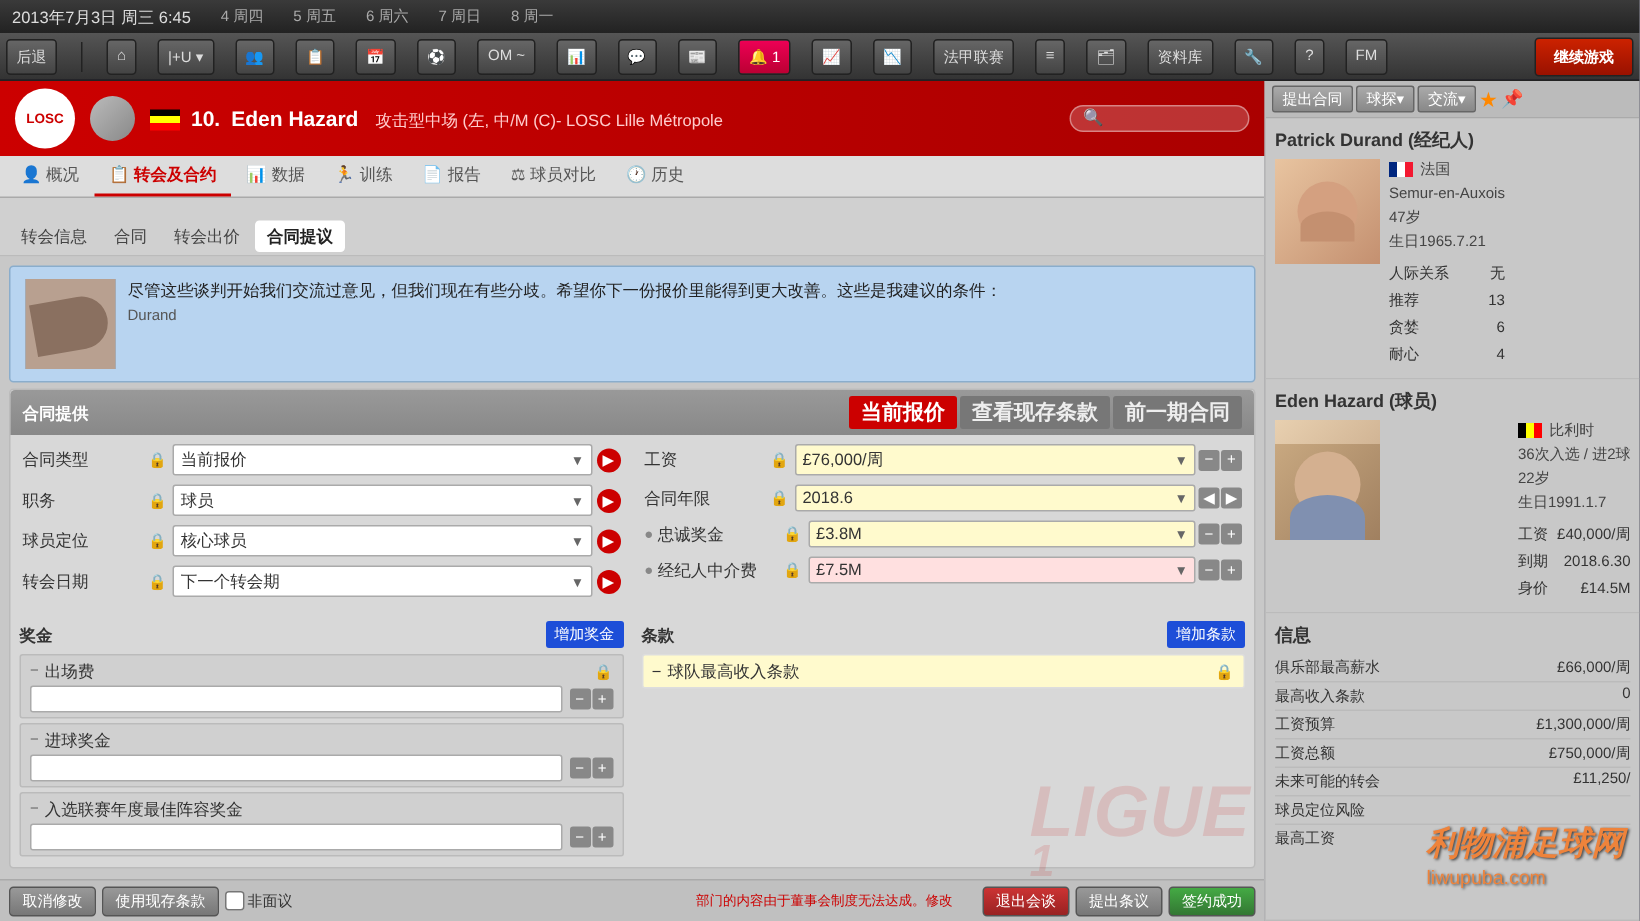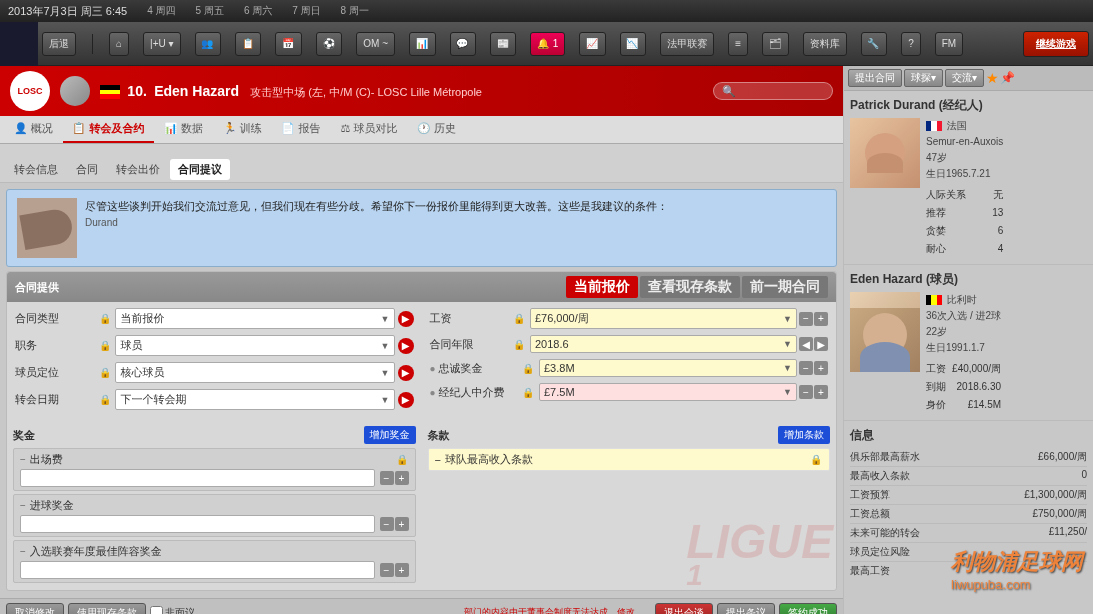--- a/index.html
+++ b/index.html
@@ -5,26 +5,26 @@
     * { box-sizing: border-box; margin: 0; padding: 0; }
     body { width: 1093px; height: 614px; overflow: hidden; font-family: 'Microsoft YaHei', Arial, sans-serif; font-size: 12px; background: #1a1a2e; }
 
     
     .top-bar { height: 22px; background: linear-gradient(to bottom, #3a3a3a, #222); display: flex; align-items: center; padding: 0 8px; color: #ccc; font-size: 11px; }
     .top-bar-time { color: #ddd; }
     .top-bar-days { display: flex; gap: 20px; margin-left: 20px; }
     .top-bar-day { color: #aaa; font-size: 10px; }
 
     
-    .toolbar { height: 44px; background: linear-gradient(to bottom, #555, #333); display: flex; align-items: center; padding: 0 4px; gap: 14px; border-bottom: 1px solid #222; margin-left: 38px; }
+    .toolbar { height: 32px; background: linear-gradient(to bottom, #555, #333); display: flex; align-items: center; padding: 0 4px; gap: 14px; border-bottom: 1px solid #222; }
     .tb-btn { height: 24px; padding: 0 6px; background: linear-gradient(to bottom, #666, #444); border: 1px solid #222; border-radius: 3px; color: #ddd; font-size: 10px; cursor: pointer; display: flex; align-items: center; gap: 2px; white-space: nowrap; }
     .tb-btn.accent { background: linear-gradient(to bottom, #e05, #b03); color: #fff; }
     .tb-sep { width: 1px; height: 20px; background: #222; margin: 0 2px; }
     .tb-spacer { flex: 1; }
-    .tb-btn-continue { background: linear-gradient(to bottom, #cc2200, #991100); color: #fff; font-weight: bold; padding: 0 12px; border-radius: 3px; height: 26px; text-decoration: underline; }
+    .tb-btn-continue { background: linear-gradient(to bottom, #cc2200, #991100); color: #fff; font-weight: bold; padding: 0 12px; border-radius: 3px; height: 26px; }
 
     
     .main-container { display: flex; height: calc(614px - 22px - 32px); }
 
     
     .left-panel { flex: 1; background: #c8c8c8; overflow: hidden; display: flex; flex-direction: column; }
 
     
     .player-header { background: linear-gradient(to right, #cc0000, #aa0000); height: 50px; display: flex; align-items: center; padding: 0 10px; gap: 10px; position: relative; }
     .club-logo { width: 40px; height: 40px; background: #fff; border-radius: 50%; display: flex; align-items: center; justify-content: center; font-size: 8px; font-weight: bold; color: #cc0000; overflow: hidden; }
@@ -100,21 +100,21 @@
     .agent-card-title { font-size: 12px; font-weight: bold; color: #333; margin-bottom: 4px; }
     .agent-card-body { display: flex; gap: 6px; }
     .agent-photo-right { width: 70px; height: 70px; background: #888; flex-shrink: 0; overflow: hidden; }
     .agent-info { font-size: 10px; color: #444; line-height: 1.6; }
     .agent-stats { margin-top: 4px; }
     .stat-row { display: flex; justify-content: space-between; font-size: 10px; color: #333; padding: 1px 0; }
 
     
     .player-card { background: #c8c8c8; padding: 6px; border-bottom: 1px solid #bbb; }
     .player-card-title { font-size: 12px; font-weight: bold; color: #333; margin-bottom: 4px; }
-    .player-card-body { display: flex; gap: 6px; }
+    .player-card-body { display: flex; gap: 6px; justify-content: space-between; }
     .player-photo { width: 70px; height: 80px; background: #888; flex-shrink: 0; overflow: hidden; }
     .player-info { font-size: 10px; color: #444; line-height: 1.6; }
     .belgium-flag { display: inline-block; width: 16px; height: 10px; background: linear-gradient(to right, #000 33%, #ff0 33%, #ff0 66%, #f00 66%); vertical-align: middle; margin-right: 2px; }
     .player-contract-info { margin-top: 4px; }
     .pci-row { display: flex; justify-content: space-between; font-size: 10px; color: #333; padding: 1px 0; }
 
     
     .info-section { background: #c8c8c8; padding: 6px; border-bottom: 1px solid #bbb; flex: 1; }
     .info-title { font-size: 12px; font-weight: bold; color: #333; margin-bottom: 4px; }
     .info-row { display: flex; justify-content: space-between; font-size: 10px; color: #333; padding: 2px 0; border-bottom: 1px solid #bbb; }

